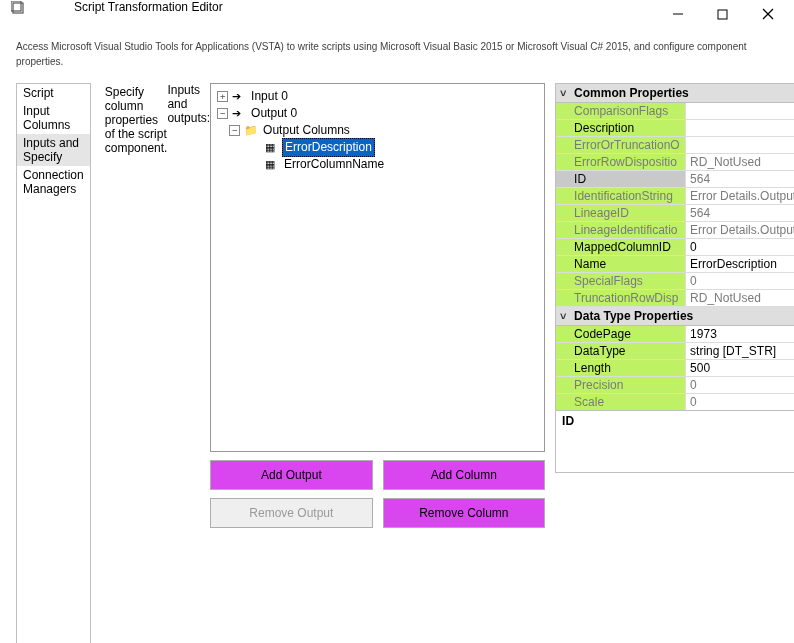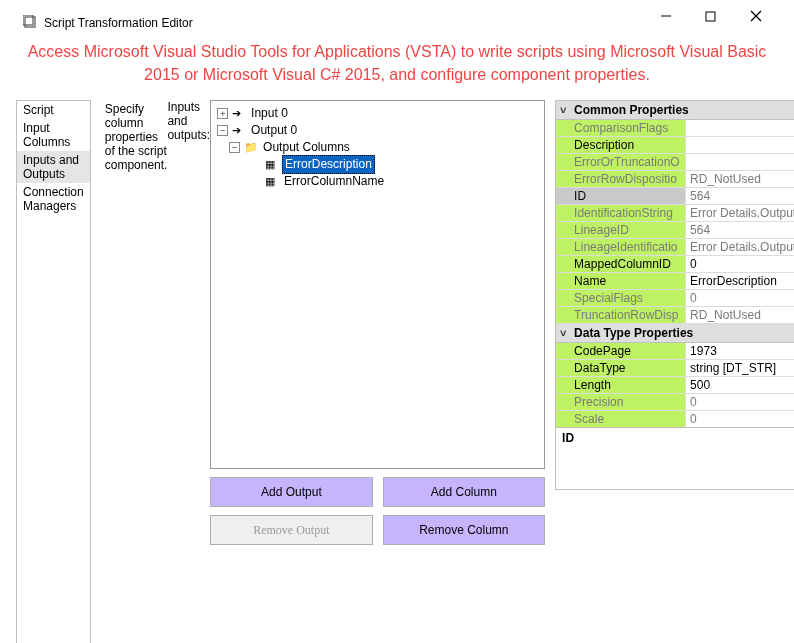--- a/index.html
+++ b/index.html
@@ -1,25 +1,25 @@
 <!DOCTYPE html>
 <html><head>
 <meta charset="utf-8">
 <style>
 * { box-sizing: border-box; margin: 0; padding: 0; }
 body { font-family: "Segoe UI", Tahoma, sans-serif; font-size: 12px; background: #fff; color: #000; width: 794px; height: 643px; overflow: hidden; }
 
-.titlebar { display: flex; align-items: flex-end; height: 30px; padding: 0 16px; }
+.titlebar { display: flex; align-items: flex-start; height: 30px; padding: 0 4px; gap: 42px; }
 .titlebar .app-icon { width: 16px; height: 16px; margin: 0 6px; display: inline-flex; align-items: center; justify-content: center; }
 .titlebar .title { flex: 1; font-size: 12px; color: #000; }
 .titlebar .win-btns { display: flex; }
 .titlebar .win-btn { width: 45px; height: 28px; display: flex; align-items: center; justify-content: center; font-size: 13px; color: #000; }
 .titlebar .win-btn svg { display:block; }
 
-.description { padding: 10px 16px 14px 16px; font-size: 16px; line-height: 1.45; color: #ef4444; text-align: center; }
+.description { padding: 10px 16px 14px 16px; font-size: 10px; line-height: 1.45; color: #404040; }
 
 .main { display: flex; padding: 0 16px; }
 
 .nav { width: 148px; border: 1px solid #bfbfbf; background: #fff; height: 561px; }
 .nav-item { padding: 2px 6px; font-size: 12px; cursor: default; }
 .nav-item.selected { background: #e5e5e5; }
 
 .content { flex: 1; padding-left: 14px; display: flex; flex-direction: row; justify-content: center; }
 .content-header { font-size: 12px; margin-bottom: 40px; padding-top: 2px; }
 .io-label { font-size: 12px; }
@@ -42,22 +42,22 @@
 .prop-row:last-child { border-bottom: none; }
 .prop-name { width: 130px; padding: 1px 4px 1px 18px; border-right: 1px solid #dcdcdc; background:#bef264; overflow:hidden; white-space:nowrap; }
 .prop-name.readonly { color: #7a7a7a; }
 .prop-value { flex: 1; padding: 1px 4px; background:#fff; overflow:hidden; white-space:nowrap; }
 .prop-value.readonly { color: #7a7a7a; }
 .prop-name.hl { background:#c9c9c9; color:#000; }
 .prop-desc { border: 1px solid #bfbfbf; border-top:none; background:#fff; padding: 3px 6px; height: 62px; }
 .prop-desc .pd-title { font-weight: 600; font-size: 12px; }
 
 .button-row { display: flex; gap: 10px; margin-top: 8px; }
-.btn { flex:1; height: 30px; border: 1px solid #adadad; background: #c4b5fd; font-size: 12px; color: #000; display:flex; align-items:center; justify-content:center; }
-.btn.disabled { color: #9a9a9a; background:#efefef;font-family:Liberation Serif, serif; }
+.btn { flex:1; height: 30px; border: 1px solid #adadad; background: #d946ef; font-size: 12px; color: #000; display:flex; align-items:center; justify-content:center; }
+.btn.disabled { color: #9a9a9a; background:#efefef; }
 .btn-row-wrap { width: 335px; }
 
 </style>
 </head>
 <body>
 
 <div class="titlebar">
   <span class="app-icon">
     <svg width="14" height="14" viewBox="0 0 14 14">
         <rect x="2" y="2" width="10" height="10" fill="none" stroke="#555" stroke-width="1.2"></rect>
@@ -85,21 +85,21 @@
   </div>
 </div>
 
 <div class="description">Access Microsoft Visual Studio Tools for Applications (VSTA) to write scripts using Microsoft Visual Basic 2015 or Microsoft Visual C# 2015, and configure component properties.</div>
 
 <div class="main">
 
   <div class="nav">
     <div class="nav-item">Script</div>
     <div class="nav-item">Input Columns</div>
-    <div class="nav-item selected">Inputs and Outputs</div>
+    <div class="nav-item selected">Inputs and Specify</div>
     <div class="nav-item">Connection Managers</div>
   </div>
 
   <div class="content">
     <div class="content-header">Specify column properties of the script component.</div>
     <div class="io-label">Inputs and outputs:</div>
 
     <div class="io-row">
 
       <div>

